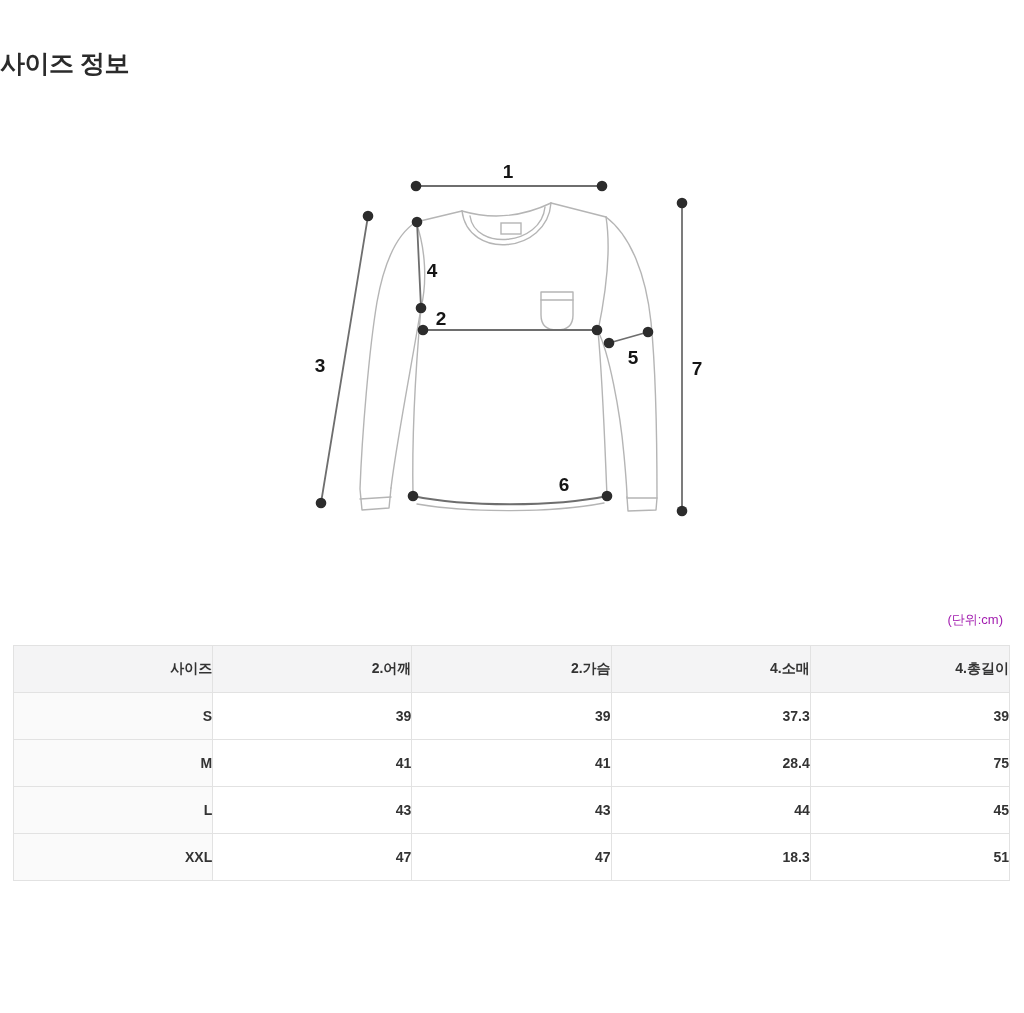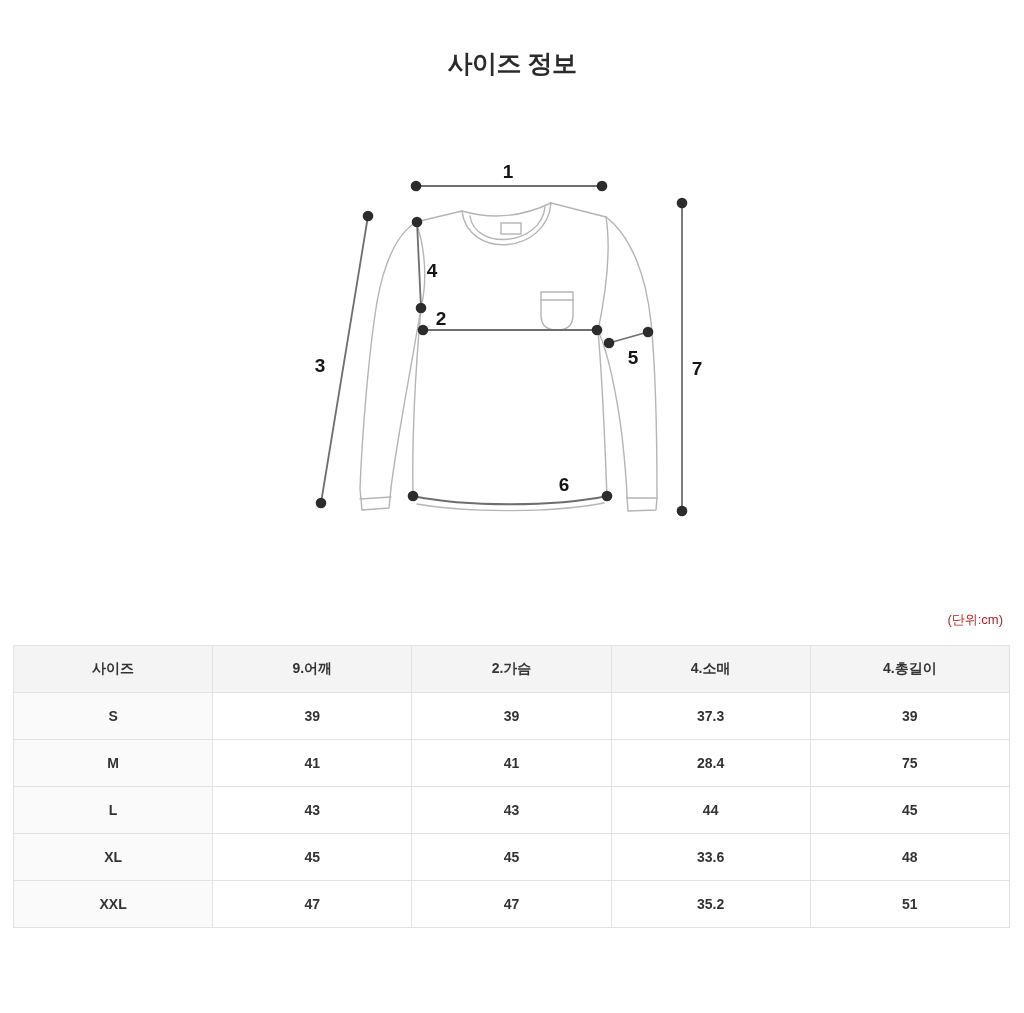--- a/index.html
+++ b/index.html
@@ -13,40 +13,40 @@
   }
   html,body{margin:0;padding:0;}
   body{
     width:1024px;height:1013px;background:#ffffff;
     font-family:"Liberation Sans","DejaVu Sans",sans-serif;
     color:var(--c-text);
   }
   .page{position:relative;width:1024px;height:1013px;overflow:hidden;background:#fff;}
   .page-title{
     position:absolute;top:47px;left:0;width:100%;
-    text-align:center;font-size:25px;font-weight:700;color:#2b2b2b;
+    font-size:25px;font-weight:700;color:#2b2b2b;
     margin:0;letter-spacing:-0.5px;
   }
   .diagram{position:absolute;left:280px;top:150px;width:440px;height:390px;}
   .shirt{fill:none;stroke:var(--c-outline);stroke-width:1.4;stroke-linecap:round;stroke-linejoin:round;}
   .shirt-rect{fill:none;stroke:var(--c-outline);stroke-width:1.4;}
   .mline{fill:none;stroke:var(--c-measure);stroke-width:1.8;stroke-linecap:round;}
   .dot{fill:var(--c-dot);stroke:none;}
   .mlabel{
     fill:#151515;font-size:19px;font-weight:700;text-anchor:middle;
     font-family:"Liberation Sans","DejaVu Sans",sans-serif;
   }
   .unit-note{
     position:absolute;top:611px;right:21px;
-    font-size:13px;color:#b91c1c;
+    font-size:13px;color:#a21caf;
   }
   .size-table{
     position:absolute;top:645px;left:13px;width:997px;
     border-collapse:collapse;table-layout:fixed;
-    font-size:14px;color:var(--c-text);text-align:center;
+    font-size:14px;color:var(--c-text);text-align:right;
   }
   .size-table th,.size-table td{
     border:1px solid var(--c-border);
     height:46px;padding:0;vertical-align:middle;
   }
   .size-table th{background:var(--c-header-bg);font-weight:700;}
   .size-table td.size-col{background:var(--c-sizecol-bg);font-weight:700;}
   .size-table td{background:#ffffff;font-weight:700;}
 </style>
 </head>
@@ -123,21 +123,21 @@
     <text class="mlabel" x="564" y="491">6</text>
     <text class="mlabel" x="697" y="375">7</text>
   </svg>
 
   <div class="unit-note">(단위:cm)</div>
 
   <table class="size-table">
     <thead>
       <tr>
         <th>사이즈</th>
-        <th>9.어깨</th>
+        <th>2.어깨</th>
         <th>2.가슴</th>
         <th>4.소매</th>
         <th>4.총길이</th>
       </tr>
     </thead>
     <tbody>
       <tr>
         <td class="size-col">S</td>
         <td>39</td>
         <td>39</td>
@@ -152,29 +152,22 @@
         <td>75</td>
       </tr>
       <tr>
         <td class="size-col">L</td>
         <td>43</td>
         <td>43</td>
         <td>44</td>
         <td>45</td>
       </tr>
       <tr>
-        <td class="size-col">XL</td>
-        <td>45</td>
-        <td>45</td>
-        <td>33.6</td>
-        <td>48</td>
-      </tr>
-      <tr>
         <td class="size-col">XXL</td>
         <td>47</td>
         <td>47</td>
-        <td>35.2</td>
+        <td>18.3</td>
         <td>51</td>
       </tr>
     </tbody>
   </table>
 
 </div>
 
 </body></html>

